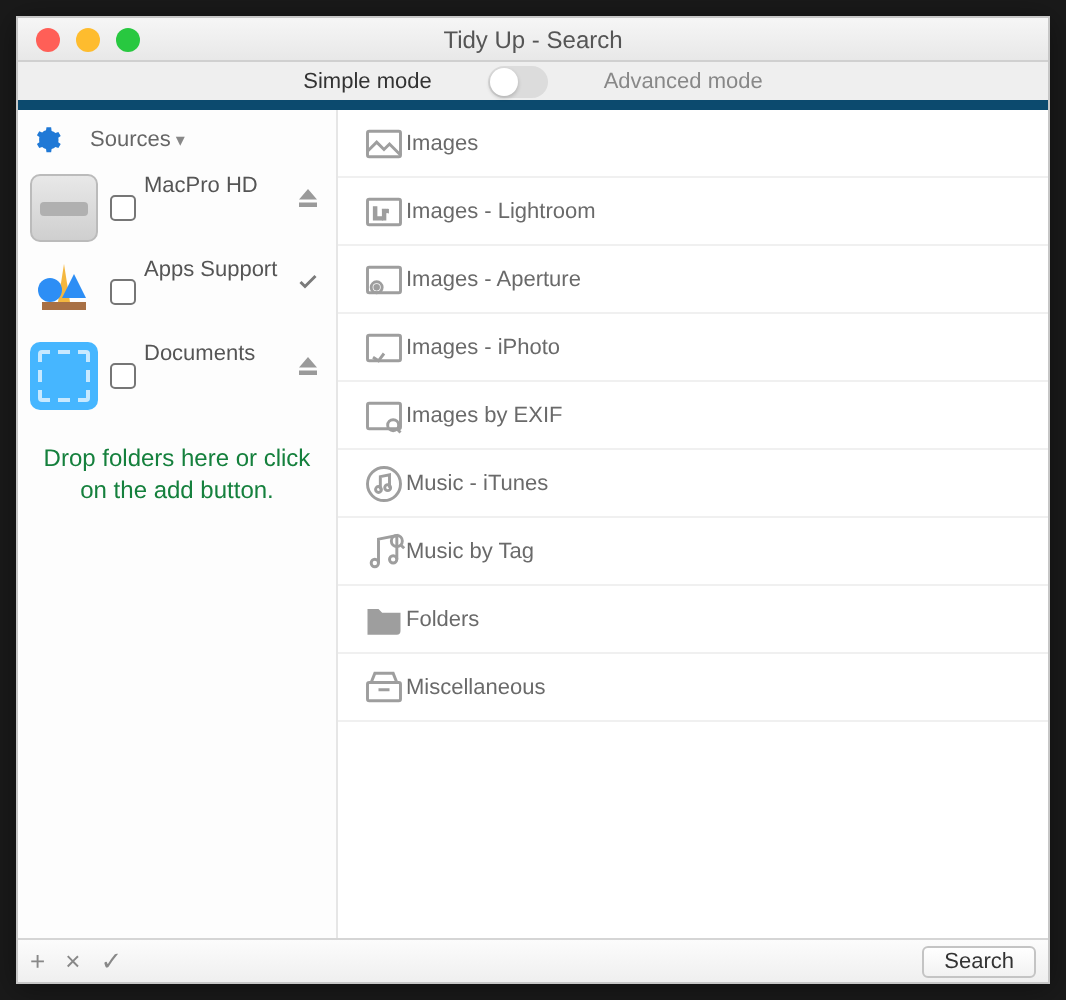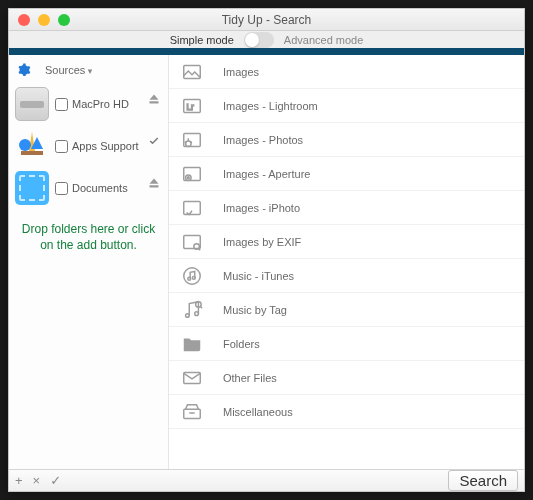--- a/index.html
+++ b/index.html
@@ -5,43 +5,43 @@
   *{box-sizing:border-box;margin:0;padding:0;font-family:-apple-system,"Helvetica Neue",Arial,sans-serif;-webkit-font-smoothing:antialiased}
   body{background:#1a1a1a;display:flex;align-items:flex-start;justify-content:center}
   .window{width:517px;height:484px;margin:8px;border-radius:0;overflow:hidden;background:#f0f0f0;box-shadow:0 2px 14px rgba(0,0,0,.4);display:flex;flex-direction:column;border:1px solid #c7c7c7}
   .titlebar{height:22px;background:linear-gradient(#f6f6f6,#e8e8e8);display:flex;align-items:center;position:relative;border-bottom:1px solid #d0d0d0}
   .traffic{display:flex;gap:8px;padding-left:9px}
   .circ{width:12px;height:12px;border-radius:50%}
   .circ.r{background:#ff5f57}
   .circ.y{background:#febc2e}
   .circ.g{background:#28c840}
   .title{position:absolute;left:0;right:0;text-align:center;font-size:12px;color:#555;pointer-events:none}
-  .modebar{height:24px;display:flex;align-items:center;justify-content:center;gap:10px;background:#efefef;border-bottom:7px solid #0c4a6e;font-size:11px;color:#888}
+  .modebar{height:24px;display:flex;align-items:center;justify-content:center;gap:28px;background:#efefef;border-bottom:5px solid #0c4a6e;font-size:11px;color:#888}
   .modebar b{color:#333;font-weight:500}
   .toggle{width:30px;height:16px;border-radius:16px;background:#dcdcdc;position:relative}
   .toggle::after{content:"";position:absolute;left:1px;top:1px;width:14px;height:14px;border-radius:50%;background:#fff;box-shadow:0 1px 2px rgba(0,0,0,.2)}
   .main{flex:1;display:flex;background:#fff;overflow:hidden}
   .sidebar{width:160px;background:#fdfdfd;border-right:1px solid #e6e6e6;display:flex;flex-direction:column;padding:4px 0;font-size:11px;color:#555}
   .sidebar-head{display:flex;align-items:center;padding:4px 8px;margin-bottom:2px}
   .gear{width:14px;height:14px;margin-right:14px;position:relative}
   .gear svg{display:block}
   .srclabel{color:#666;font-size:11px}
   .srclabel::after{content:" \25BE";font-size:9px;color:#888}
-  .srcitem{display:flex;align-items:center;padding:4px 6px;position:relative}
+  .srcitem{display:flex;padding:4px 6px;position:relative}
   .srcitem .bigicon{width:34px;height:34px;border-radius:5px;display:flex;align-items:center;justify-content:center;flex-shrink:0;margin-right:6px}
   input.cb{margin-right:4px}
   .chk,.ejc{position:absolute;right:8px;top:10px;width:12px;height:12px}
   .sidebar-drop{padding:12px 10px;color:#15803d;font-size:12px;line-height:1.35;text-align:center}
   .catlist{flex:1;overflow:auto}
-  .catitem{display:flex;align-items:center;height:34px;padding:0 12px;border-bottom:1px solid #f0f0f0;font-size:11px;color:#6a6a6a;gap:20px;cursor:pointer}
+  .catitem{display:flex;align-items:center;height:34px;padding:0 12px;border-bottom:1px solid #f0f0f0;font-size:11px;color:#6a6a6a;gap:0;cursor:pointer}
   .caticon{width:22px;height:22px;display:flex;align-items:center;justify-content:flex-end;color:#9e9e9e}
   .footer{height:22px;background:linear-gradient(#fcfcfc,#efefef);border-top:1px solid #d5d5d5;display:flex;align-items:center;justify-content:space-between;padding:0 6px}
   .footer-left{display:flex;gap:10px;align-items:center;color:#888;font-size:13px}
   .footer-left span{cursor:pointer}
-  button.search{font-size:15px;padding:1px 10px;border:1px solid #c4c4c4;border-radius:3px;background:linear-gradient(#fff,#f2f2f2);color:#333;cursor:pointer}
+  button.search{font-size:11px;padding:1px 10px;border:1px solid #c4c4c4;border-radius:3px;background:linear-gradient(#fff,#f2f2f2);color:#333;cursor:pointer}
   
   .hd{background:linear-gradient(#e8e8e8,#cfcfcf);border:1px solid #bbb}
   .hd::before{content:"";width:24px;height:7px;background:#b0b0b0;display:block;margin:0 auto;border-radius:2px}
   .docs{background:#46b6ff;border-radius:4px;position:relative}
   .docs::before{content:"";position:absolute;inset:4px;border:2px dashed rgba(255,255,255,.7);border-radius:2px}
 </style>
 </head>
 <body>
 
 <div class="window">
@@ -131,30 +131,20 @@
               <text x="6" y="16" font-size="9" fill="#9e9e9e" font-family="Arial">Lr</text>
             </svg>
           </span>
     <span>Images - Lightroom</span>
   </div>
   <div class="catitem">
     <span class="caticon">
             <svg width="22" height="22" viewBox="0 0 24 24" fill="none" stroke="#9e9e9e" stroke-width="1.6">
               <rect x="3" y="5" width="18" height="14" rx="1"></rect>
               <circle cx="8" cy="16" r="3"></circle>
-              <path d="M8 13v-3M6 15l-2-1M10 15l2-1"></path>
-            </svg>
-          </span>
-    <span>Images - Photos</span>
-  </div>
-  <div class="catitem">
-    <span class="caticon">
-            <svg width="22" height="22" viewBox="0 0 24 24" fill="none" stroke="#9e9e9e" stroke-width="1.6">
-              <rect x="3" y="5" width="18" height="14" rx="1"></rect>
-              <circle cx="8" cy="16" r="3"></circle>
               <circle cx="8" cy="16" r="1" fill="#9e9e9e"></circle>
             </svg>
           </span>
     <span>Images - Aperture</span>
   </div>
   <div class="catitem">
     <span class="caticon">
             <svg width="22" height="22" viewBox="0 0 24 24" fill="none" stroke="#9e9e9e" stroke-width="1.6">
               <rect x="3" y="5" width="18" height="14" rx="1"></rect>
               <path d="M6 17l3 2 3-4"></path>
@@ -195,29 +185,20 @@
           </span>
     <span>Music by Tag</span>
   </div>
   <div class="catitem">
     <span class="caticon">
             <svg width="22" height="22" viewBox="0 0 24 24" fill="#9e9e9e">
               <path d="M3 6h6l2 2h10v10a2 2 0 01-2 2H3z"></path>
             </svg>
           </span>
     <span>Folders</span>
-  </div>
-  <div class="catitem">
-    <span class="caticon">
-            <svg width="22" height="22" viewBox="0 0 24 24" fill="none" stroke="#9e9e9e" stroke-width="1.6">
-              <rect x="3" y="6" width="18" height="12" rx="1"></rect>
-              <path d="M3 7l9 6 9-6"></path>
-            </svg>
-          </span>
-    <span>Other Files</span>
   </div>
   <div class="catitem">
     <span class="caticon">
             <svg width="22" height="22" viewBox="0 0 24 24" fill="none" stroke="#9e9e9e" stroke-width="1.6">
               <rect x="3" y="9" width="18" height="10" rx="1"></rect>
               <path d="M5 9l2-5h10l2 5M9 13h6"></path>
             </svg>
           </span>
     <span>Miscellaneous</span>
   </div>

